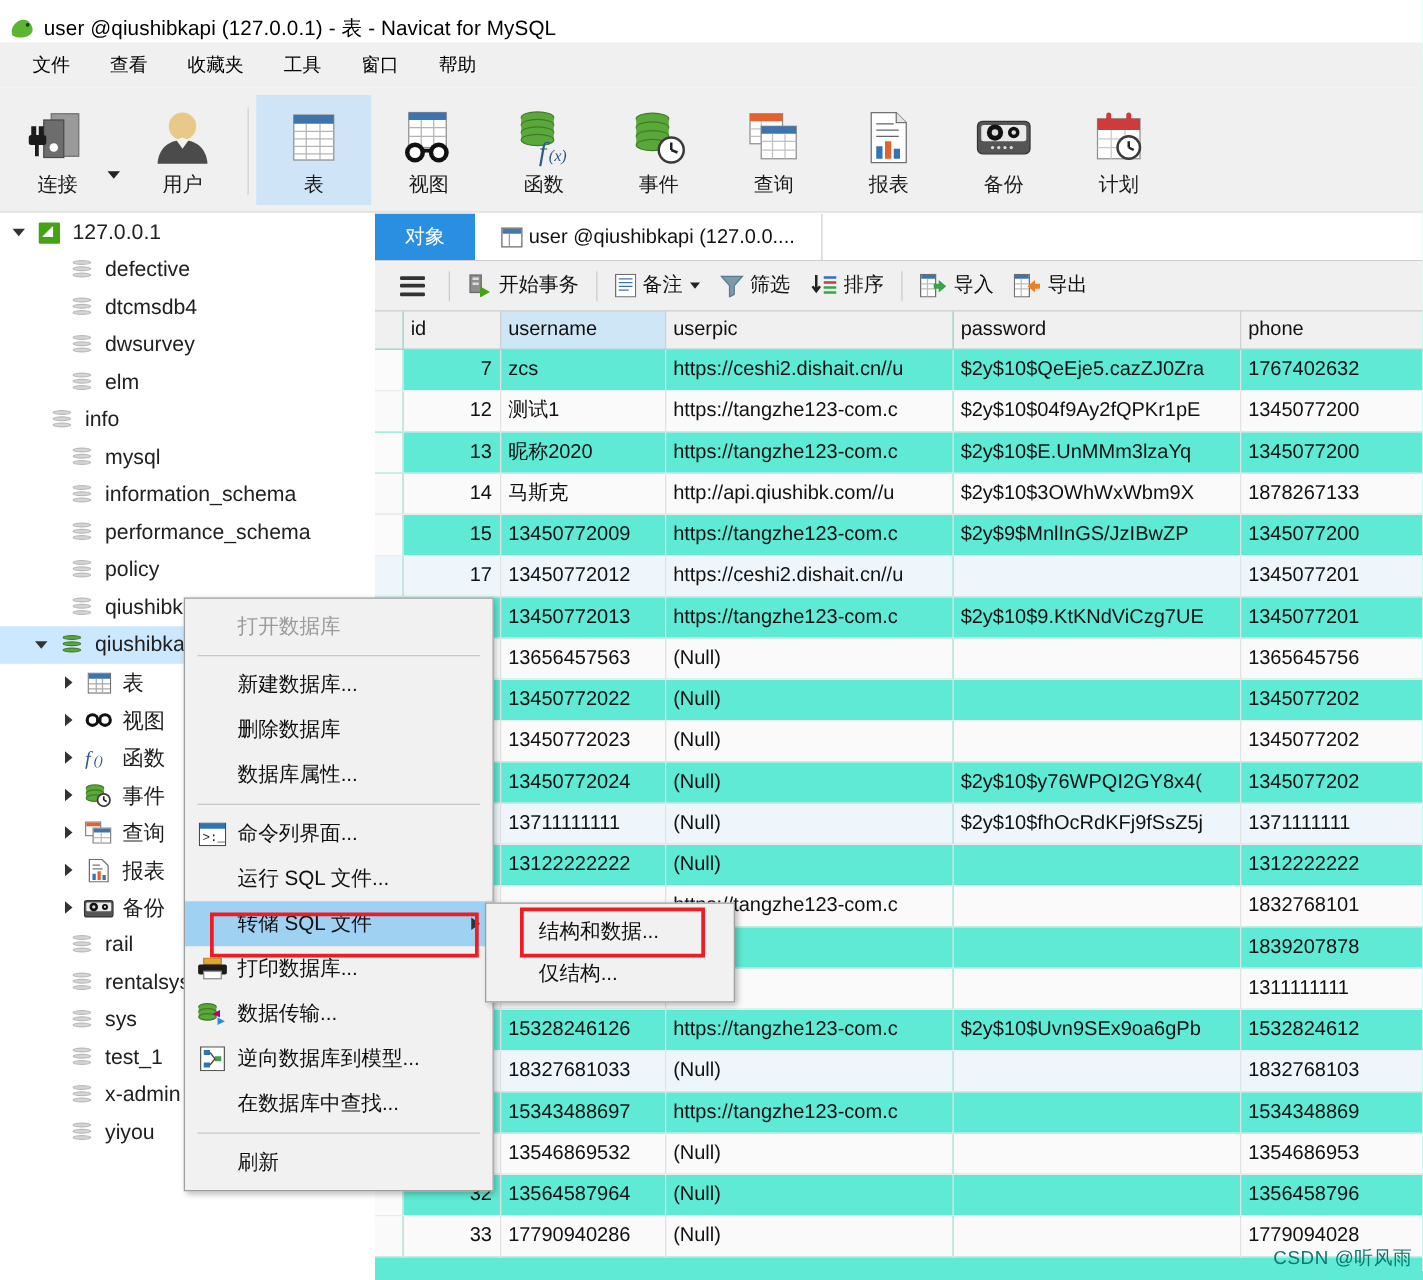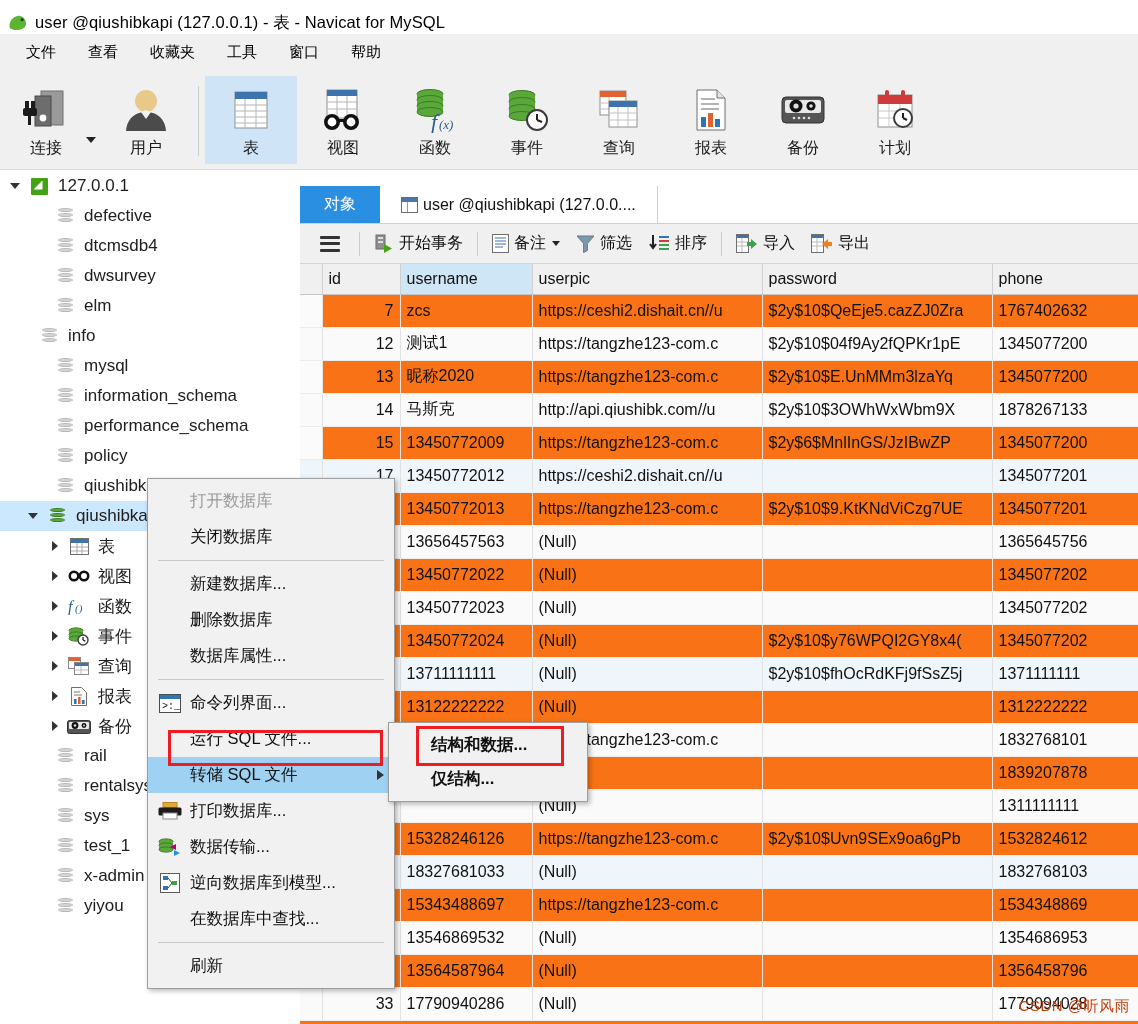--- a/index.html
+++ b/index.html
@@ -89,21 +89,21 @@
   .cyl.green i { background:#5aa83a; border:1px solid #3f7a28; }
   .cyl i:nth-child(1){ top:0; }
   .cyl i:nth-child(2){ top:5px; }
   .cyl i:nth-child(3){ top:10px; }
 
   .navicat-leaf { width:17px;height:17px;background:#43a313;position:relative;border-radius:1px; }
   .navicat-leaf:after{ content:"";position:absolute;left:3px;top:3px;width:9px;height:9px;
     background:#fff; clip-path: polygon(100% 0, 0 100%, 100% 100%); }
 
   
-  .rightpane { position: absolute; left: 300px; top: 171px; width: 838px; height: 739px; background:#fff;margin-top:15px; }
+  .rightpane { position: absolute; left: 300px; top: 171px; width: 838px; height: 739px; background:#fff; }
 
   .tabstrip { height: 38px; background: #e8e8e8; display: flex; align-items: stretch;
      border-bottom: 1px solid #cfcfcf; }
   .tab { display: flex; align-items: center; padding: 0 21px; font-size: 16px; cursor: default;
      background: #f0f0f0; color: #111; white-space: nowrap; }
   .tab.obj { background: #2a8fe0; color: #fff; padding: 0 24px; }
   .tab.active-doc { background: #ffffff; }
   .tab .tab-ico { width: 17px; height: 16px; margin-right: 5px; display:inline-block; position:relative;
      border:1px solid #6b6b6b; background:#fff; }
   .tab .tab-ico:before{ content:""; position:absolute; left:0; top:0; right:0; height:4px; background:#4a77a8; }
@@ -115,21 +115,21 @@
   .gt-item { display: flex; align-items: center; font-size: 16px; color:#111; padding: 4px 8px;
      cursor: default; white-space: nowrap; }
   .gt-sep { width:1px; height: 24px; background:#cbcbcb; margin: 0 6px; }
   .gt-ico { margin-right: 5px; display:inline-flex; align-items:center; }
   .hamburger { width:20px; height:16px; display:flex; flex-direction:column; justify-content:space-between; }
   .hamburger span { display:block; height:3px; background:#333; border-radius:1px; }
   .caret-sm { width:0;height:0;border-left:4px solid transparent;border-right:4px solid transparent;
      border-top:5px solid #222; margin-left:6px; }
 
   
-  .gridwrap { position: relative; width: 838px; height: 775px; overflow: hidden; background:#f97316; }
+  .gridwrap { position: relative; width: 838px; height: 775px; overflow: hidden; background:#5eead4; }
   table.grid { border-collapse: collapse; table-layout: fixed; width: 860px; }
   table.grid th {
     background: #f0f0f0; border-right: 1px solid #d0d0d0; border-bottom: 1px solid #c6c6c6;
     font-weight: normal; font-size: 16px; text-align: left; padding: 4px 6px; height: 30px;
     color:#111; white-space: nowrap; overflow:hidden;
   }
   table.grid th.selcol { background:#cfe6f7; }
   table.grid th.gutter { width: 22px; padding:0; }
   table.grid td {
     border-right: 1px solid #e2e2e2; border-bottom: 1px solid #ececec;
@@ -159,24 +159,24 @@
      border-top:5px solid transparent;border-bottom:5px solid transparent;border-left:7px solid #333; }
   .redbox {
     position:absolute; border: 3px solid #ee1d23; pointer-events:none; z-index: 80;
   }
   .submenu {
     position:absolute; left: 388px; top: 722px; width: 200px;
     background:#f1f1f1; border:1px solid #9e9e9e; box-shadow: 2px 2px 5px rgba(0,0,0,.28);
     padding: 5px 0; z-index: 70;
   }
   .sub-item { height: 34px; display:flex; align-items:center; font-size:16.5px; color:#101010;
-     padding-left: 42px; cursor:default; white-space:nowrap;font-weight:bold; }
+     padding-left: 42px; cursor:default; white-space:nowrap; }
 
   .watermark {
-    position:absolute; right: 8px; bottom: 8px; font-size: 15px; color: #c2410c;
+    position:absolute; right: 8px; bottom: 8px; font-size: 15px; color: #0f766e;
     letter-spacing: .5px; z-index: 90; pointer-events:none;
   }
 
   
   svg { display:block; }
 </style>
 </head>
 <body>
 
 <div id="app">
@@ -864,21 +864,21 @@
             <td>http://api.qiushibk.com//u</td>
             <td>$2y$10$3OWhWxWbm9X</td>
             <td>1878267133</td>
             </tr>
 
           <tr>
               <td class="gutter"></td>
             <td class="num">15</td>
             <td>13450772009</td>
             <td>https://tangzhe123-com.c</td>
-            <td>$2y$6$MnlInGS/JzIBwZP</td>
+            <td>$2y$9$MnlInGS/JzIBwZP</td>
             <td>1345077200</td>
             </tr>
 
           <tr class="hl">
               <td class="gutter"></td>
             <td class="num">17</td>
             <td>13450772012</td>
             <td>https://ceshi2.dishait.cn//u</td>
             <td></td>
             <td>1345077201</td>
@@ -1030,24 +1030,20 @@
 
         </tbody>
       </table>
     </div>
   </div>
 
   <div class="ctxmenu">
     <div class="ctx-item disabled">
       <span class="ico"></span>
         <span class="txt">打开数据库</span>
-    </div>
-    <div class="ctx-item">
-      <span class="ico"></span>
-        <span class="txt">关闭数据库</span>
     </div>
     <div class="ctx-sep"></div>
     <div class="ctx-item">
       <span class="ico"></span>
         <span class="txt">新建数据库...</span>
     </div>
     <div class="ctx-item">
       <span class="ico"></span>
         <span class="txt">删除数据库</span>
     </div>

